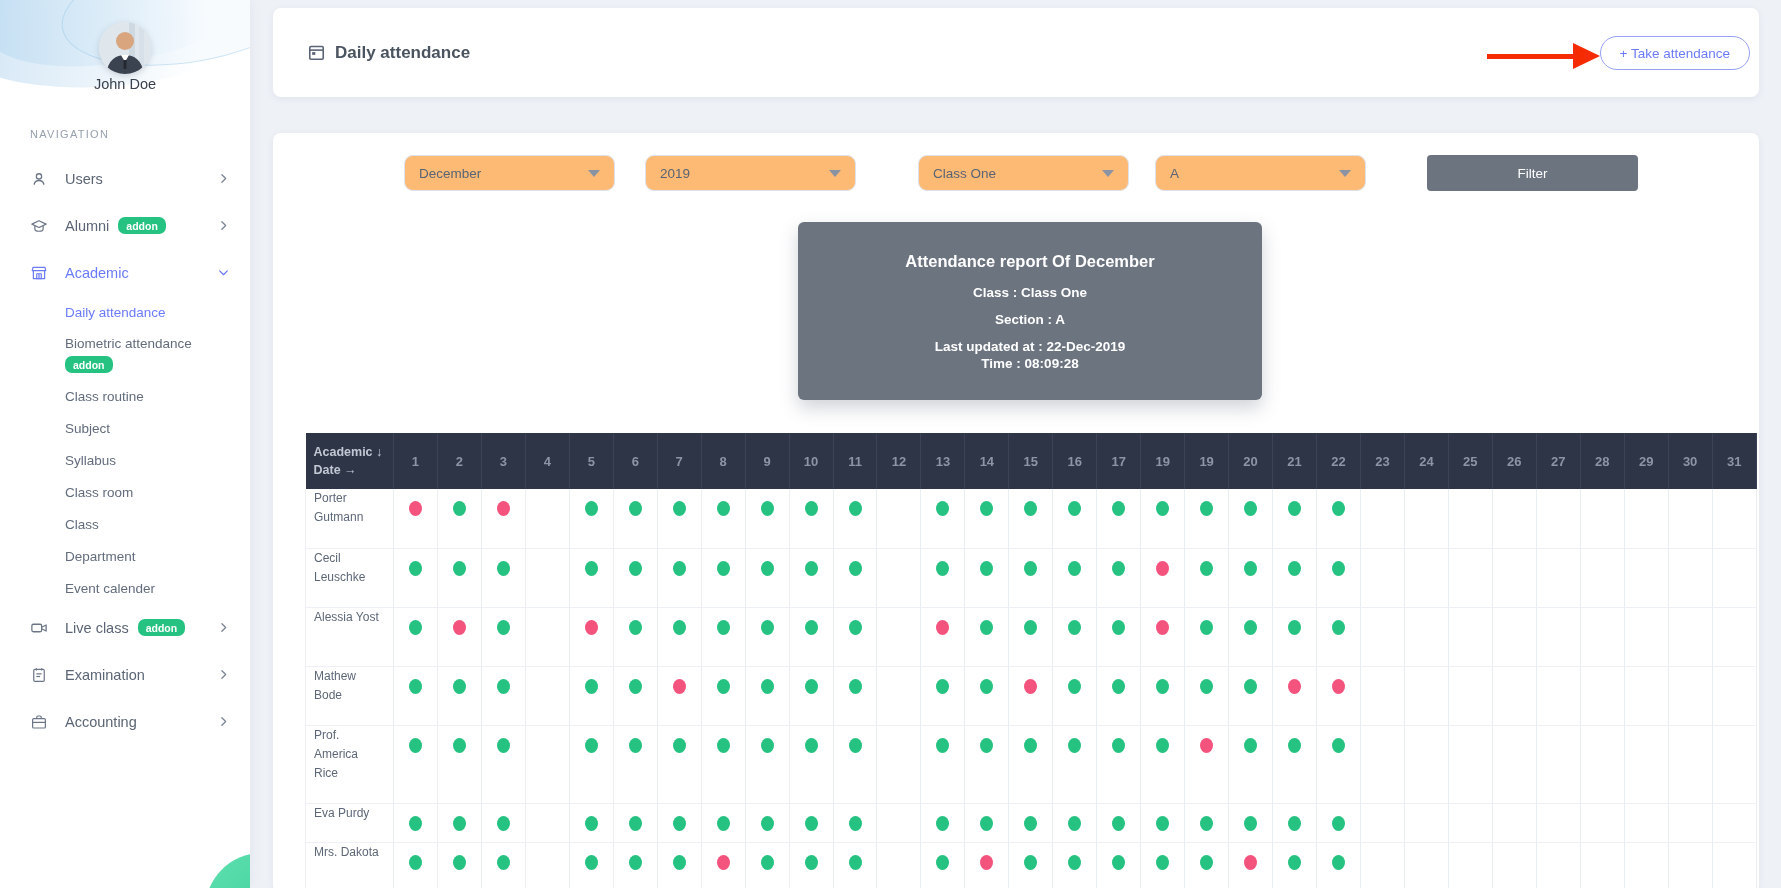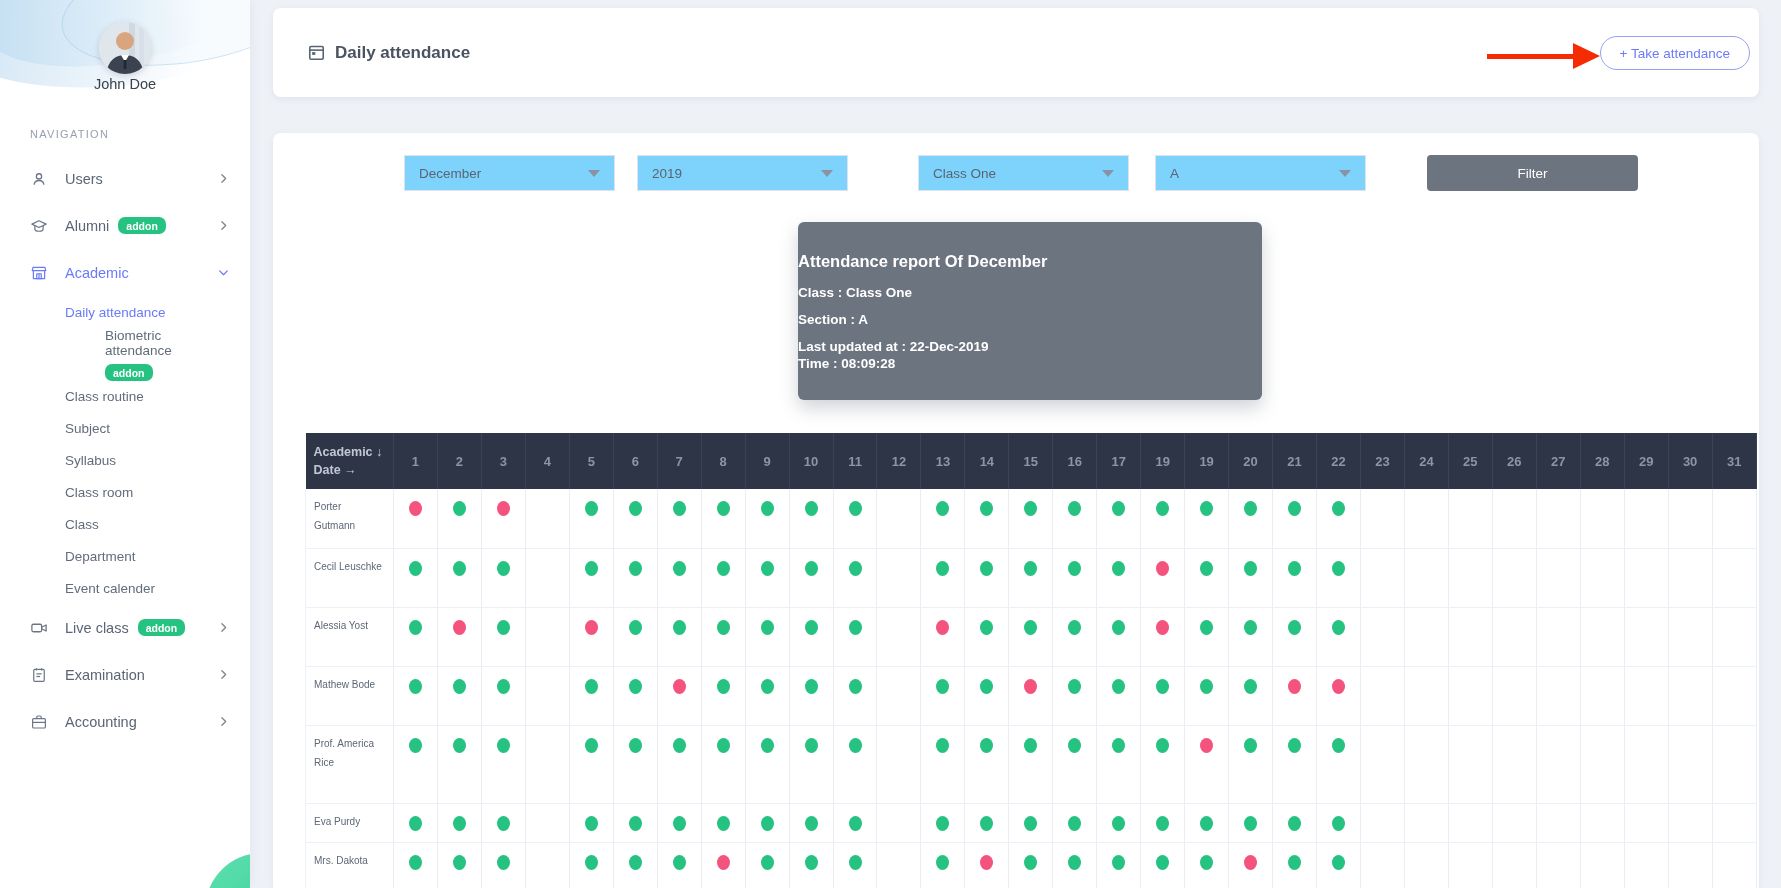--- a/index.html
+++ b/index.html
@@ -22,21 +22,21 @@
   .nav-ico{width:18px;height:18px;margin-right:17px;color:#6b7586;display:inline-flex;}
   .nav-ico svg{width:18px;height:18px;}
   .nav-lbl{font-size:14.5px;color:#5b6575;}
   .nav-chev{margin-left:auto;color:#7b8494;display:inline-flex;}
   .nav-chev svg{width:13px;height:13px;}
   .nav-item.active .nav-lbl,.nav-item.active .nav-ico,.nav-item.active .nav-chev{color:var(--accent);}
   .badge{background:var(--green);color:#fff;font-size:10.5px;font-weight:bold;padding:2.5px 8px;border-radius:7px;margin-left:9px;white-space:nowrap;}
   .sub-item{padding:0 20px 0 65px;display:flex;flex-direction:column;justify-content:center;height:32px;cursor:pointer;}
   .sub-item .nav-lbl{font-size:13.5px;color:#626c7c;}
   .sub-item.active .nav-lbl{color:var(--accent);}
-  .sub-item.has-badge{height:52px;margin-left:40px;}
+  .sub-item.has-badge{height:52px;}
   .sub-badge-row{margin-top:4px;}
   .sub-badge-row .badge{margin-left:0;}
   .fab{position:absolute;left:205px;top:853px;width:114px;height:114px;border-radius:50%;
     background:linear-gradient(135deg,#5fe0b0,#2ec98f);cursor:pointer;}
 
   
   .top-card{position:absolute;left:273px;top:8px;width:1486px;height:89px;background:#fff;border-radius:8px;
     box-shadow:0 2px 6px rgba(150,160,180,.15);}
   .title-wrap{position:absolute;left:34px;top:0;height:89px;display:flex;align-items:center;}
   .cal-ico{color:#5a6474;display:inline-flex;margin-right:9px;}
@@ -44,44 +44,44 @@
   .take-btn{position:absolute;right:9px;top:28px;height:34px;padding:0 19px;background:#fff;
     border:1px solid #97a0f5;border-radius:17px;color:var(--accent);font-size:13.5px;cursor:pointer;
     font-family:"Liberation Sans",sans-serif;}
   .arrow-line{position:absolute;left:1214px;top:46px;width:88px;height:5px;background:#f52b04;}
   .arrow-head{position:absolute;left:1300px;top:35px;width:0;height:0;
     border-top:13px solid transparent;border-bottom:13px solid transparent;border-left:27px solid #f52b04;}
 
   
   .content-card{position:absolute;left:273px;top:133px;width:1486px;height:760px;background:#fff;border-radius:8px;
     box-shadow:0 2px 6px rgba(150,160,180,.15);}
-  .select{position:absolute;top:22px;width:211px;height:36px;border:1px solid #dde2ec;border-radius:0;
-    background:#7dd3fc;display:flex;align-items:center;padding:0 14px;box-sizing:border-box;font-size:13.5px;
+  .select{position:absolute;top:22px;width:211px;height:36px;border:1px solid #dde2ec;border-radius:9px;
+    background:#fdba74;display:flex;align-items:center;padding:0 14px;box-sizing:border-box;font-size:13.5px;
     color:#5a6474;cursor:pointer;}
   .caret{margin-left:auto;width:0;height:0;border-left:6px solid transparent;border-right:6px solid transparent;
     border-top:7px solid #8a93a3;}
   .filter-btn{position:absolute;left:1154px;top:22px;width:211px;height:36px;background:var(--slate);
     border:none;border-radius:4px;color:#fff;font-size:13.5px;cursor:pointer;font-family:"Liberation Sans",sans-serif;}
 
   .report-card{position:absolute;left:525px;top:89px;width:464px;height:178px;background:var(--slate);
-    border-radius:6px;color:#fff;box-sizing:border-box;padding-top:30px;
+    border-radius:6px;color:#fff;text-align:center;box-sizing:border-box;padding-top:30px;
     box-shadow:0 8px 18px rgba(100,110,125,.30);}
   .rc-title{font-size:16.5px;font-weight:bold;margin-bottom:14px;}
   .rc-line{font-size:13.5px;font-weight:bold;margin-bottom:12px;}
   .rc-line.tight{margin-bottom:2px;}
 
   
   table.att{position:absolute;left:32px;top:300px;width:1452px;border-collapse:collapse;table-layout:fixed;}
   table.att col.name-col{width:88px;}
   table.att thead th{background:var(--theadbg);height:54px;border-right:1px solid #3b4457;}
   table.att thead th.corner{text-align:left;padding-left:8px;}
   .corner-line{font-size:12.5px;font-weight:600;color:#c2c8d3;line-height:18px;}
   table.att thead th.day{font-size:13px;font-weight:bold;color:#8c95a6;text-align:center;}
   table.att td{border-right:1px solid #e9edf4;border-bottom:1px solid #edf0f6;vertical-align:top;}
-  td.stu-name{font-size:10px;color:#5d6777;line-height:19px;padding:8px 8px 0 8px;border-left:1px solid #edf0f6;}
+  td.stu-name{font-size:12px;color:#5d6777;line-height:19px;padding:0 8px 0 8px;border-left:1px solid #edf0f6;}
   .dot{display:inline-block;width:13px;height:15px;border-radius:50%;margin-top:11px;}
   .dot.p{background:var(--green);}
   .dot.a{background:var(--red);}
   td.day-cell{text-align:center;}
 </style>
 </head>
 <body>
 
 <div class="viewport">
 
@@ -241,21 +241,21 @@
     <span class="arrow-line"></span>
     <span class="arrow-head"></span>
     <button class="take-btn">+ Take attendance</button>
   </section>
 
   <section class="content-card">
     <div class="select" style="left:131px">
       <span>December</span>
       <span class="caret"></span>
     </div>
-    <div class="select" style="left:364px">
+    <div class="select" style="left:372px">
       <span>2019</span>
       <span class="caret"></span>
     </div>
     <div class="select" style="left:645px">
       <span>Class One</span>
       <span class="caret"></span>
     </div>
     <div class="select" style="left:882px">
       <span>A</span>
       <span class="caret"></span>

